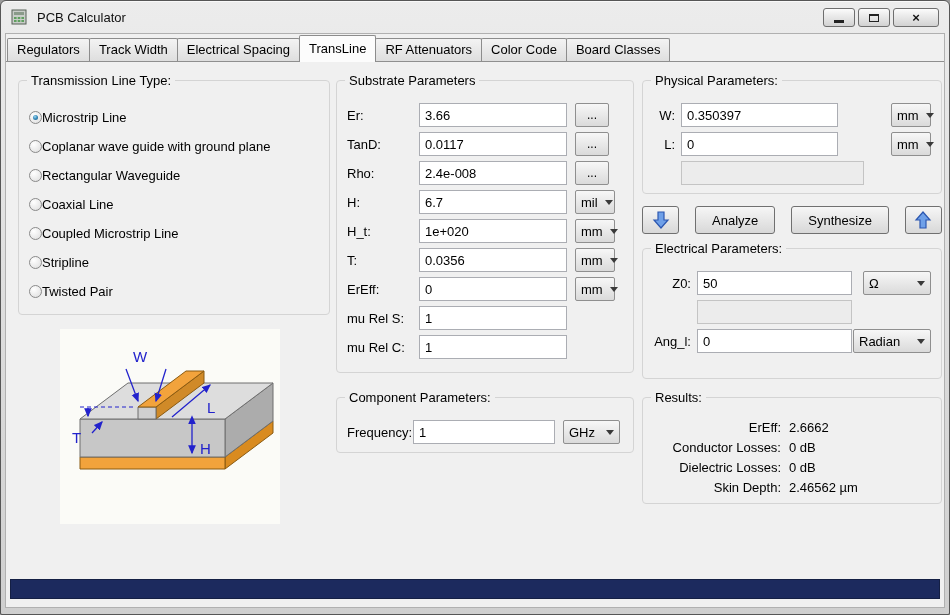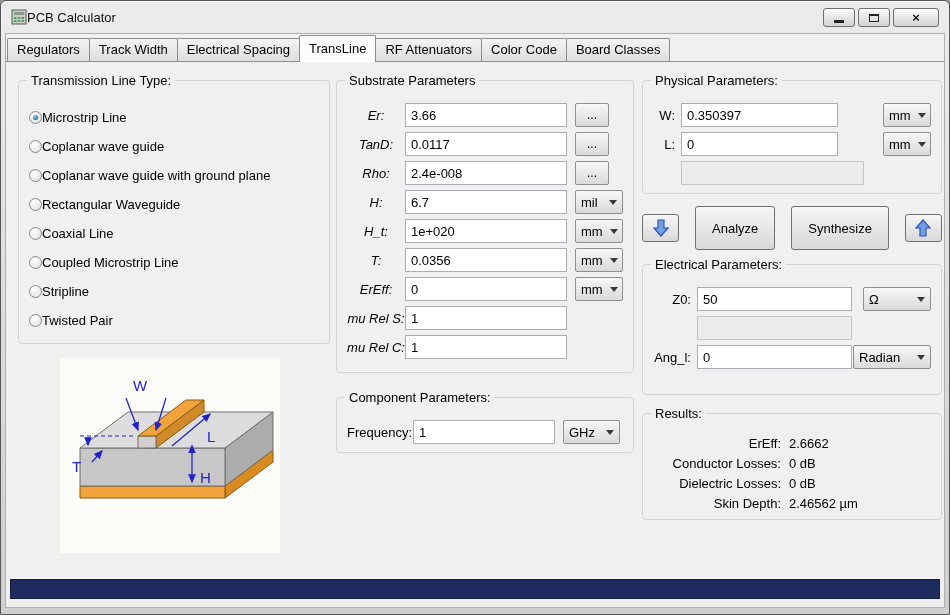--- a/index.html
+++ b/index.html
@@ -5,21 +5,21 @@
   * { box-sizing: border-box; margin: 0; padding: 0; }
   html,body { width: 950px; height: 615px; }
   body { font-family: "Liberation Sans", sans-serif; font-size: 13px; color: #000; background: #9a9a9a; }
 
   .window { position: relative; width: 950px; height: 615px; overflow: hidden;
     background: linear-gradient(#ececec, #cfcfcf); border: 1px solid #565656;
     border-radius: 6px 6px 2px 2px; box-shadow: inset 0 1px 0 rgba(255,255,255,.7); }
 
   
   .titlebar { position: absolute; top: 0; left: 0; right: 0; height: 32px;
-    display: flex; align-items: center; gap: 0; padding: 0 10px; }
+    display: flex; align-items: center; gap: 10px; padding: 0 10px; }
   .title { font-size: 13px; color: #101010; }
   .win-btns { position: absolute; top: 7px; right: 10px; display: flex; gap: 3px; }
   .wbtn { width: 32px; height: 19px; border: 1px solid #6e6e6e; border-radius: 3px;
     background: linear-gradient(#fbfbfb, #d2d2d2); display: flex; align-items: center;
     justify-content: center; cursor: default; }
   .wbtn.close { width: 46px; font-size: 13px; font-weight: bold; color: #111; }
   .glyph-min { width: 10px; height: 3px; background: #222; margin-top: 8px; }
   .glyph-max { width: 10px; height: 8px; border: 1px solid #222; border-top: 2px solid #222; }
 
   
@@ -48,53 +48,53 @@
 
   
   .radio-row { display: flex; align-items: center; gap: 0; height: 29px; cursor: default; }
   .radio { width: 13px; height: 13px; flex: none; border-radius: 50%;
     border: 1px solid #8a8a8a; background: radial-gradient(circle at 35% 30%, #ffffff, #dcdcdc); position: relative; }
   .radio.selected::after { content: ""; position: absolute; inset: 3px; border-radius: 50%;
     background: radial-gradient(circle at 40% 35%, #9fd8ef 0%, #3c8fc0 45%, #16567e 100%); }
 
   
   .frow { display: flex; align-items: center; margin-bottom: 5px; }
-  .flabel { width: 58px; text-align: center; margin-right: 0; flex: none; white-space: nowrap; font-style: italic; }
+  .flabel { width: 58px; text-align: left; margin-right: 14px; flex: none; white-space: nowrap; }
   .tinput { height: 24px; border: 1px solid #abadb3; background: #fff; padding: 0 5px;
     font: 13px "Liberation Sans", sans-serif; flex: 1 1 auto; min-width: 0; }
   .ctlbox { width: 48px; flex: none; margin-left: 8px; display: flex; }
   .dots { width: 34px; height: 24px; border: 1px solid #8f8f8f; border-radius: 2px;
     background: linear-gradient(#f7f7f7, #dadada); font: 12px "Liberation Sans", sans-serif; cursor: default; }
   .combo { display: flex; align-items: center; justify-content: space-between; height: 24px;
     border: 1px solid #8f8f8f; border-radius: 2px; background: linear-gradient(#f7f7f7, #dadada);
     padding: 0 5px; cursor: default; white-space: nowrap; }
   .combo .arr { width: 0; height: 0; border: 4px solid transparent; border-top: 5px solid #3a3a3a;
     margin-left: 7px; margin-top: 5px; }
-  .w-48 { width: 48px; } .w-57 { width: 57px; } .w-68 { width: 68px; } .w-78 { width: 78px; }
+  .w-48 { width: 40px; } .w-57 { width: 57px; } .w-68 { width: 68px; } .w-78 { width: 78px; }
 
   .readonly { height: 24px; background: #ececec; border: 1px solid #c4c4c4; flex: none; }
 
   
   .crow { display: flex; align-items: center; }
   .clabel { width: 62px; flex: none; margin-right: 4px; text-align: right; }
   .cinput { flex: none; width: 142px; margin-right: 8px; }
 
   
   .prow { display: flex; align-items: center; margin-bottom: 5px; }
   .plabel { width: 22px; text-align: right; margin-right: 6px; flex: none; }
   .pinput { flex: none; width: 157px; }
   .p-extra { width: 183px; margin-left: 28px; }
   .elabel { width: 38px; text-align: right; margin-right: 6px; flex: none; }
   .einput { flex: none; width: 155px; }
   .e-extra { width: 155px; margin-left: 44px; }
   .push-right { margin-left: auto; }
 
   
   .actions { display: flex; align-items: center; justify-content: space-between; margin: 12px 0 14px 0; }
-  .btn { height: 44px; padding: 0 16px; border: 1px solid #707070; border-radius: 3px;
+  .btn { height: 28px; padding: 0 16px; border: 1px solid #707070; border-radius: 3px;
     background: linear-gradient(#f6f6f6, #d8d8d8); font: 13px "Liberation Sans", sans-serif; cursor: default; }
   .arrow-btn { width: 37px; height: 28px; padding: 0; display: flex; align-items: center; justify-content: center; }
 
   
   .rrow { display: flex; margin-bottom: 5px; }
   .rlabel { width: 128px; text-align: right; margin-right: 8px; flex: none; }
 
   
   .message-panel { position: absolute; left: 4px; right: 4px; bottom: 8px; height: 20px;
     background: var(--message-panel-bg, #1c2a5e); border: 1px solid #141f44; }
@@ -149,24 +149,20 @@
 
       <div class="col col-left">
         <div class="group">
           <span class="group-label">Transmission Line Type:</span>
           <div class="radio-row">
             <span class="radio selected"></span>
             <span>Microstrip Line</span>
           </div>
           <div class="radio-row">
             <span class="radio"></span>
-            <span>Coplanar wave guide</span>
-          </div>
-          <div class="radio-row">
-            <span class="radio"></span>
             <span>Coplanar wave guide with ground plane</span>
           </div>
           <div class="radio-row">
             <span class="radio"></span>
             <span>Rectangular Waveguide</span>
           </div>
           <div class="radio-row">
             <span class="radio"></span>
             <span>Coaxial Line</span>
           </div>

